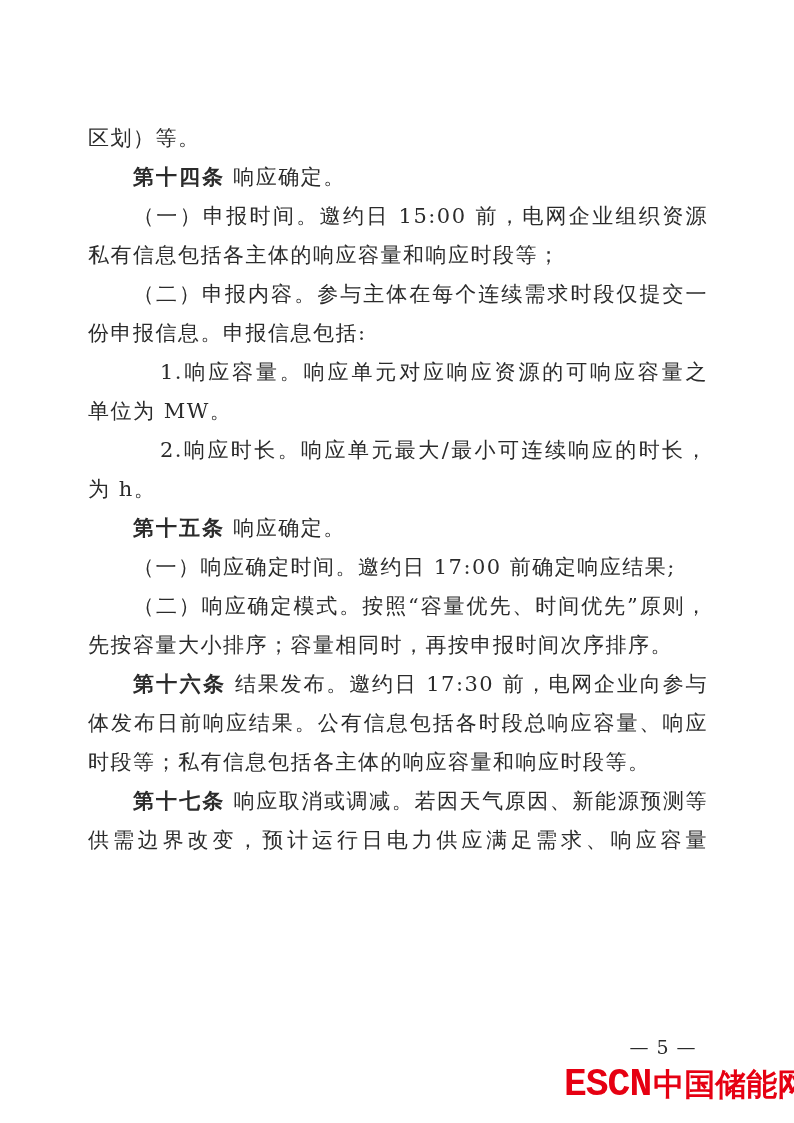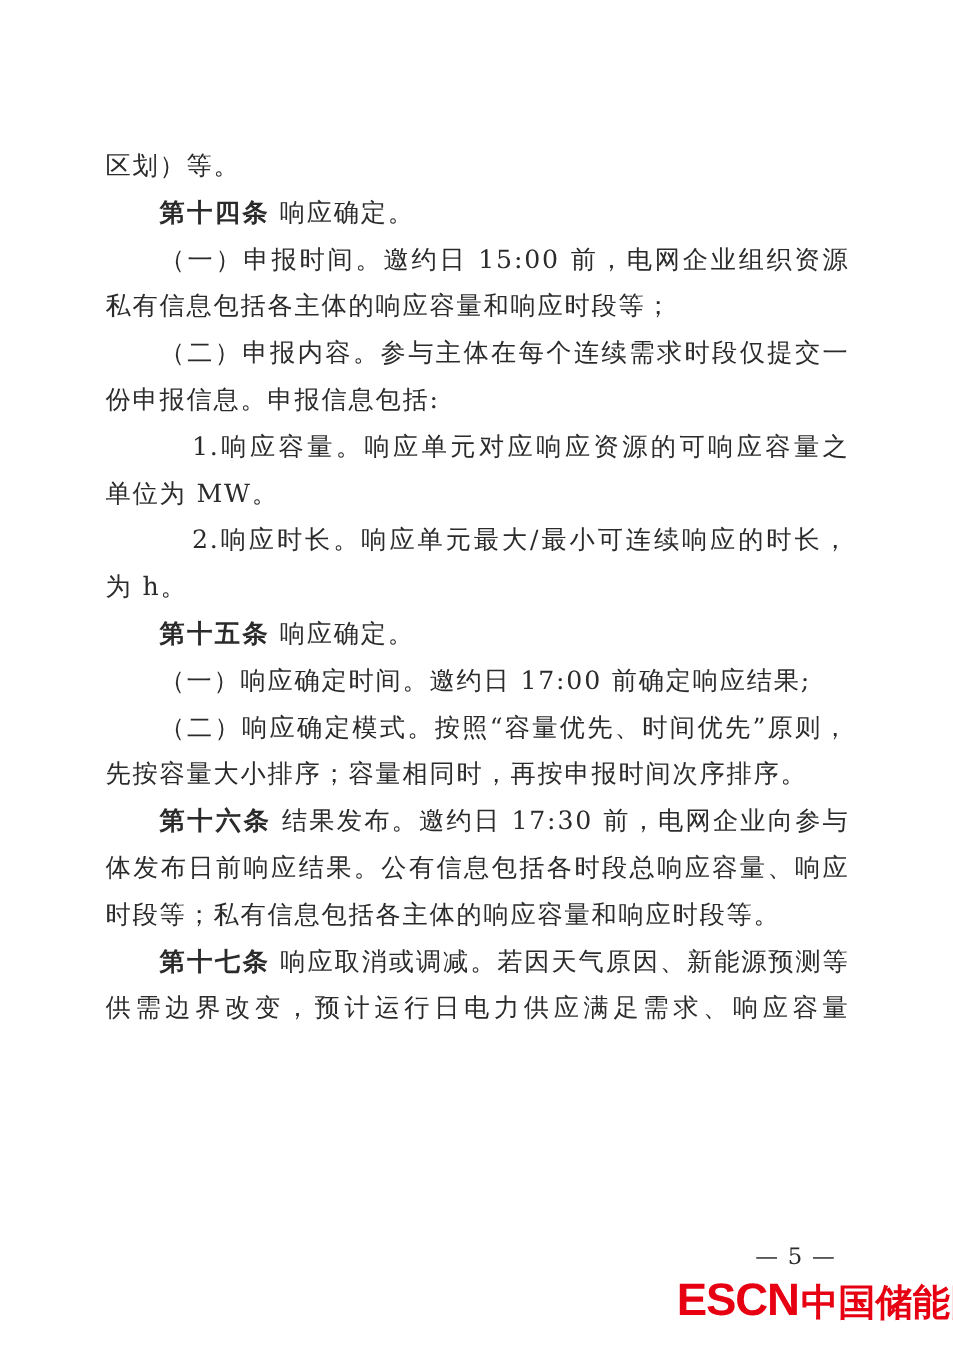--- a/index.html
+++ b/index.html
@@ -56,21 +56,21 @@
   }
   .logo {
     position: absolute;
     top: 1064px;
     left: 564px;
     white-space: nowrap;
     display: flex;
     align-items: baseline;
   }
   .logo-latin {
-    font-family: Liberation Sans, sans-serif;
+    font-family: Liberation Mono, monospace;
     font-weight: 800;
     font-size: 38px;
     letter-spacing: -1px;
     line-height: 40px;
   }
   .logo-cjk {
     font-family: "DejaVu Sans", "Liberation Sans", sans-serif;
     font-weight: 800;
     font-size: 31px;
     letter-spacing: 0px;

